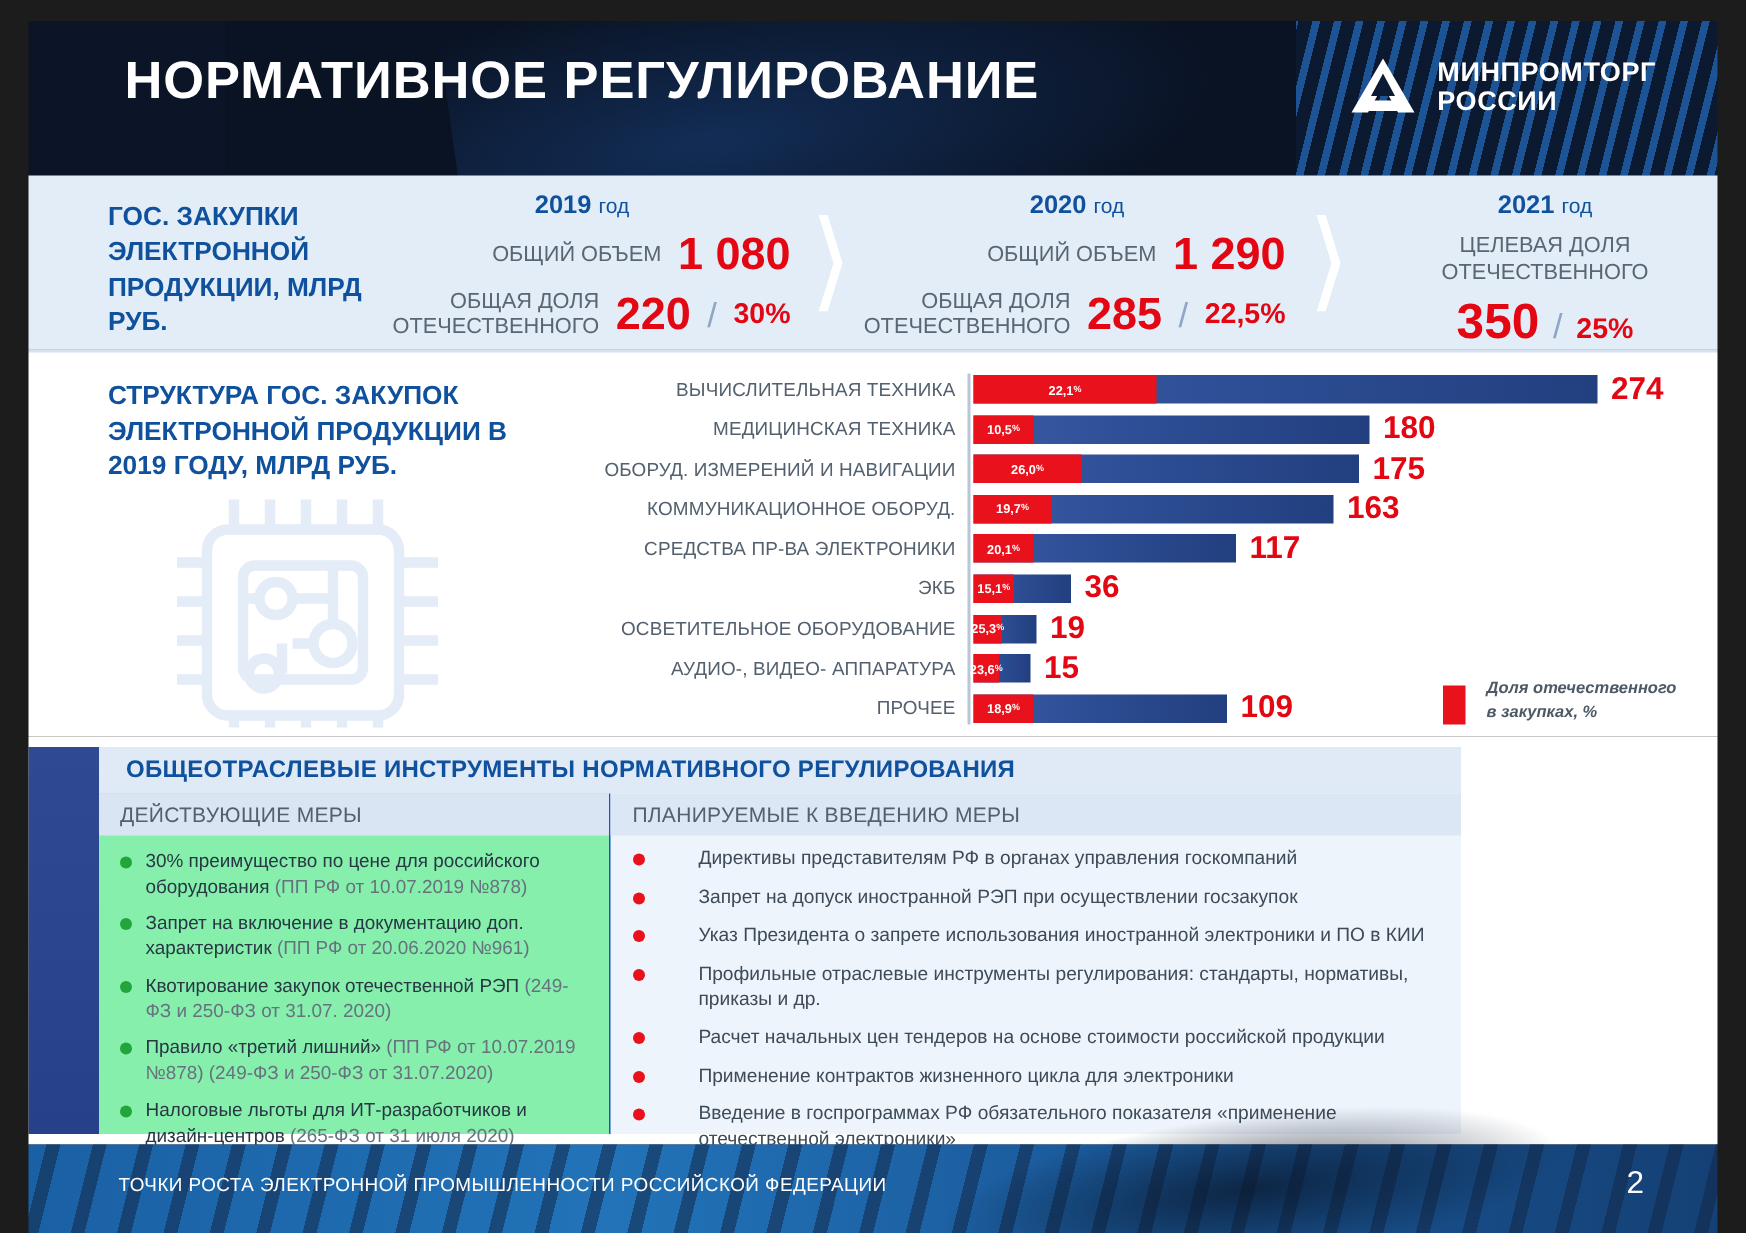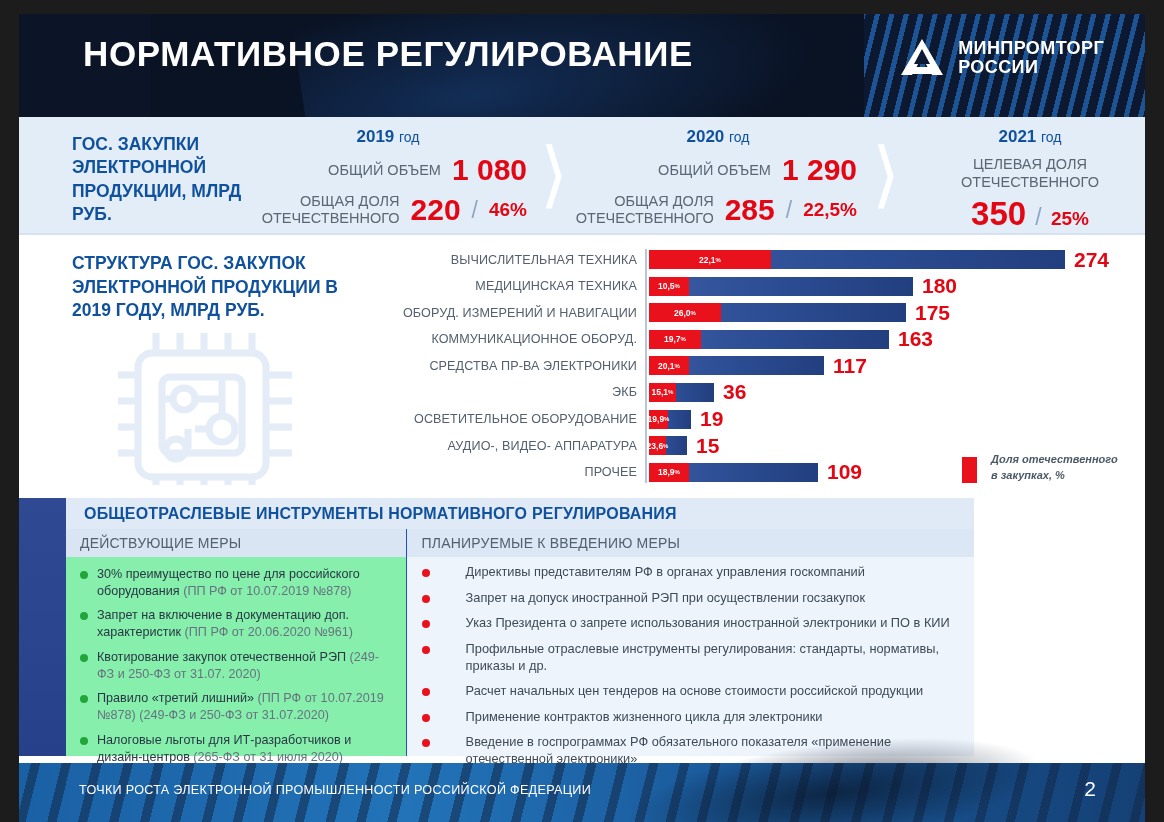--- a/index.html
+++ b/index.html
@@ -237,21 +237,21 @@
         <span class="yr-word">год</span>
       </div>
       <div class="metric">
         <span class="metric-label">ОБЩИЙ ОБЪЕМ</span>
         <span class="metric-value">1 080</span>
       </div>
       <div class="metric">
         <span class="metric-label">ОБЩАЯ ДОЛЯ ОТЕЧЕСТВЕННОГО</span>
         <span class="metric-value">220</span>
         <span class="sep-slash">/</span>
-        <span class="metric-pct">46%</span>
+        <span class="metric-pct">30%</span>
       </div>
     </div>
 
     <div class="yearblock yb-2020">
       <div class="year-head">
         <span>2020</span>
         <span class="yr-word">год</span>
       </div>
       <div class="metric">
         <span class="metric-label">ОБЩИЙ ОБЪЕМ</span>
@@ -378,21 +378,21 @@
           </div>
           <div class="crow-value">36</div>
         </div>
       </div>
 
       <div class="crow">
         <div class="crow-label">ОСВЕТИТЕЛЬНОЕ ОБОРУДОВАНИЕ</div>
         <div class="crow-bars">
           <div class="bar-blue" style="width:42px">
             <div class="bar-red" style="width:19px">
-              <span>19,9</span>
+              <span>25,3</span>
                 <sup>%</sup>
             </div>
           </div>
           <div class="crow-value">19</div>
         </div>
       </div>
 
       <div class="crow">
         <div class="crow-label">АУДИО-, ВИДЕО- АППАРАТУРА</div>
         <div class="crow-bars">

